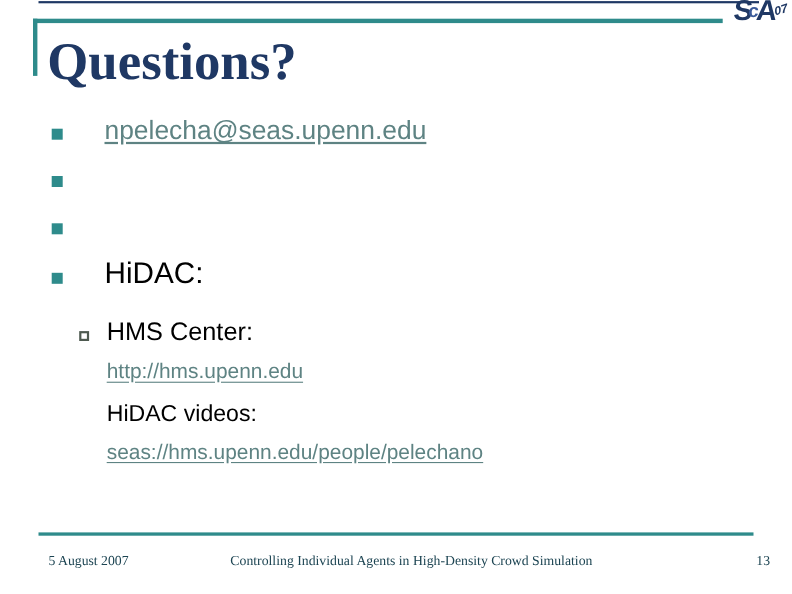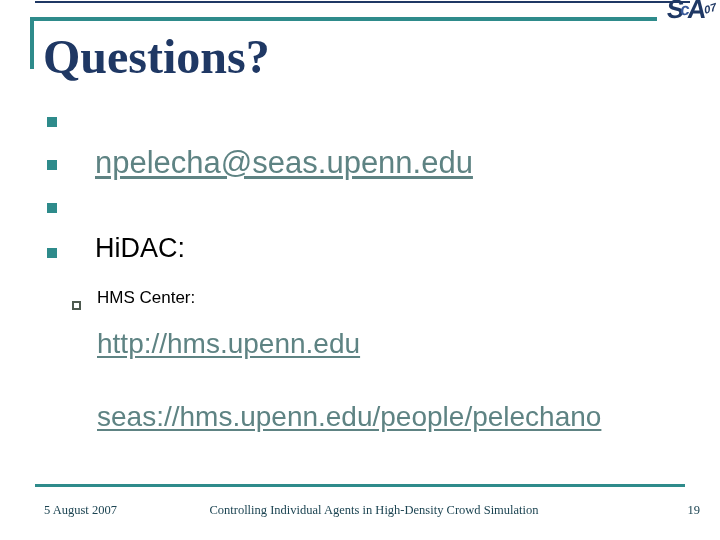--- a/index.html
+++ b/index.html
@@ -58,24 +58,24 @@
   .sub-sq {
     position: absolute; left: 72px; top: 301px;
     width: 9px; height: 9px;
     border: 2px solid #4E5A50; background: transparent;
   }
   .row { position: absolute; left: 95px; white-space: nowrap; }
   .email-link, .url-link {
     color: var(--link); text-decoration: underline;
     text-underline-offset: 3px; cursor: pointer;
   }
-  .email-row { font-size: 31px; margin-top: 40px; }
+  .email-row { font-size: 24px; }
   .urls-row  { font-size: 27px; color: var(--black); }
-  .sub-row   { left: 97px; font-size: 17px; color: var(--black); }
-  .link-row  { left: 97px; font-size: 28px; }
+  .sub-row   { left: 97px; font-size: 23px; color: var(--black); }
+  .link-row  { left: 97px; font-size: 19px; }
   .plain-row { left: 97px; font-size: 21px; color: var(--black); }
   .footer-line {
     position: absolute; left: 35px; top: 484px;
     width: 650px; height: 3px; background: var(--teal);
   }
   .footer-text {
     position: absolute; top: 503px;
     font-family: "Liberation Serif", serif;
     font-size: 12.5px; color: var(--footer); white-space: nowrap;
   }
@@ -110,23 +110,24 @@
   <div class="bullet-sq" style="top:248px"></div>
   <div class="row urls-row" style="top:233px">HiDAC:</div>
 
   <div class="sub-sq"></div>
   <div class="row sub-row" style="top:288px">HMS Center:</div>
 
   <div class="row link-row" style="top:328px">
     <span class="url-link">http://hms.upenn.edu</span>
   </div>
 
+  <div class="row plain-row" style="top:365px">HiDAC videos:</div>
 
   <div class="row link-row" style="top:401px">
     <span class="url-link">seas://hms.upenn.edu/people/pelechano</span>
   </div>
 
   <div class="footer-line"></div>
   <div class="footer-text footer-date">5 August 2007</div>
   <div class="footer-text footer-center">Controlling Individual Agents in High-Density Crowd Simulation</div>
-  <div class="footer-text footer-page">19</div>
+  <div class="footer-text footer-page">13</div>
 
 </div>
 
 </body></html>

